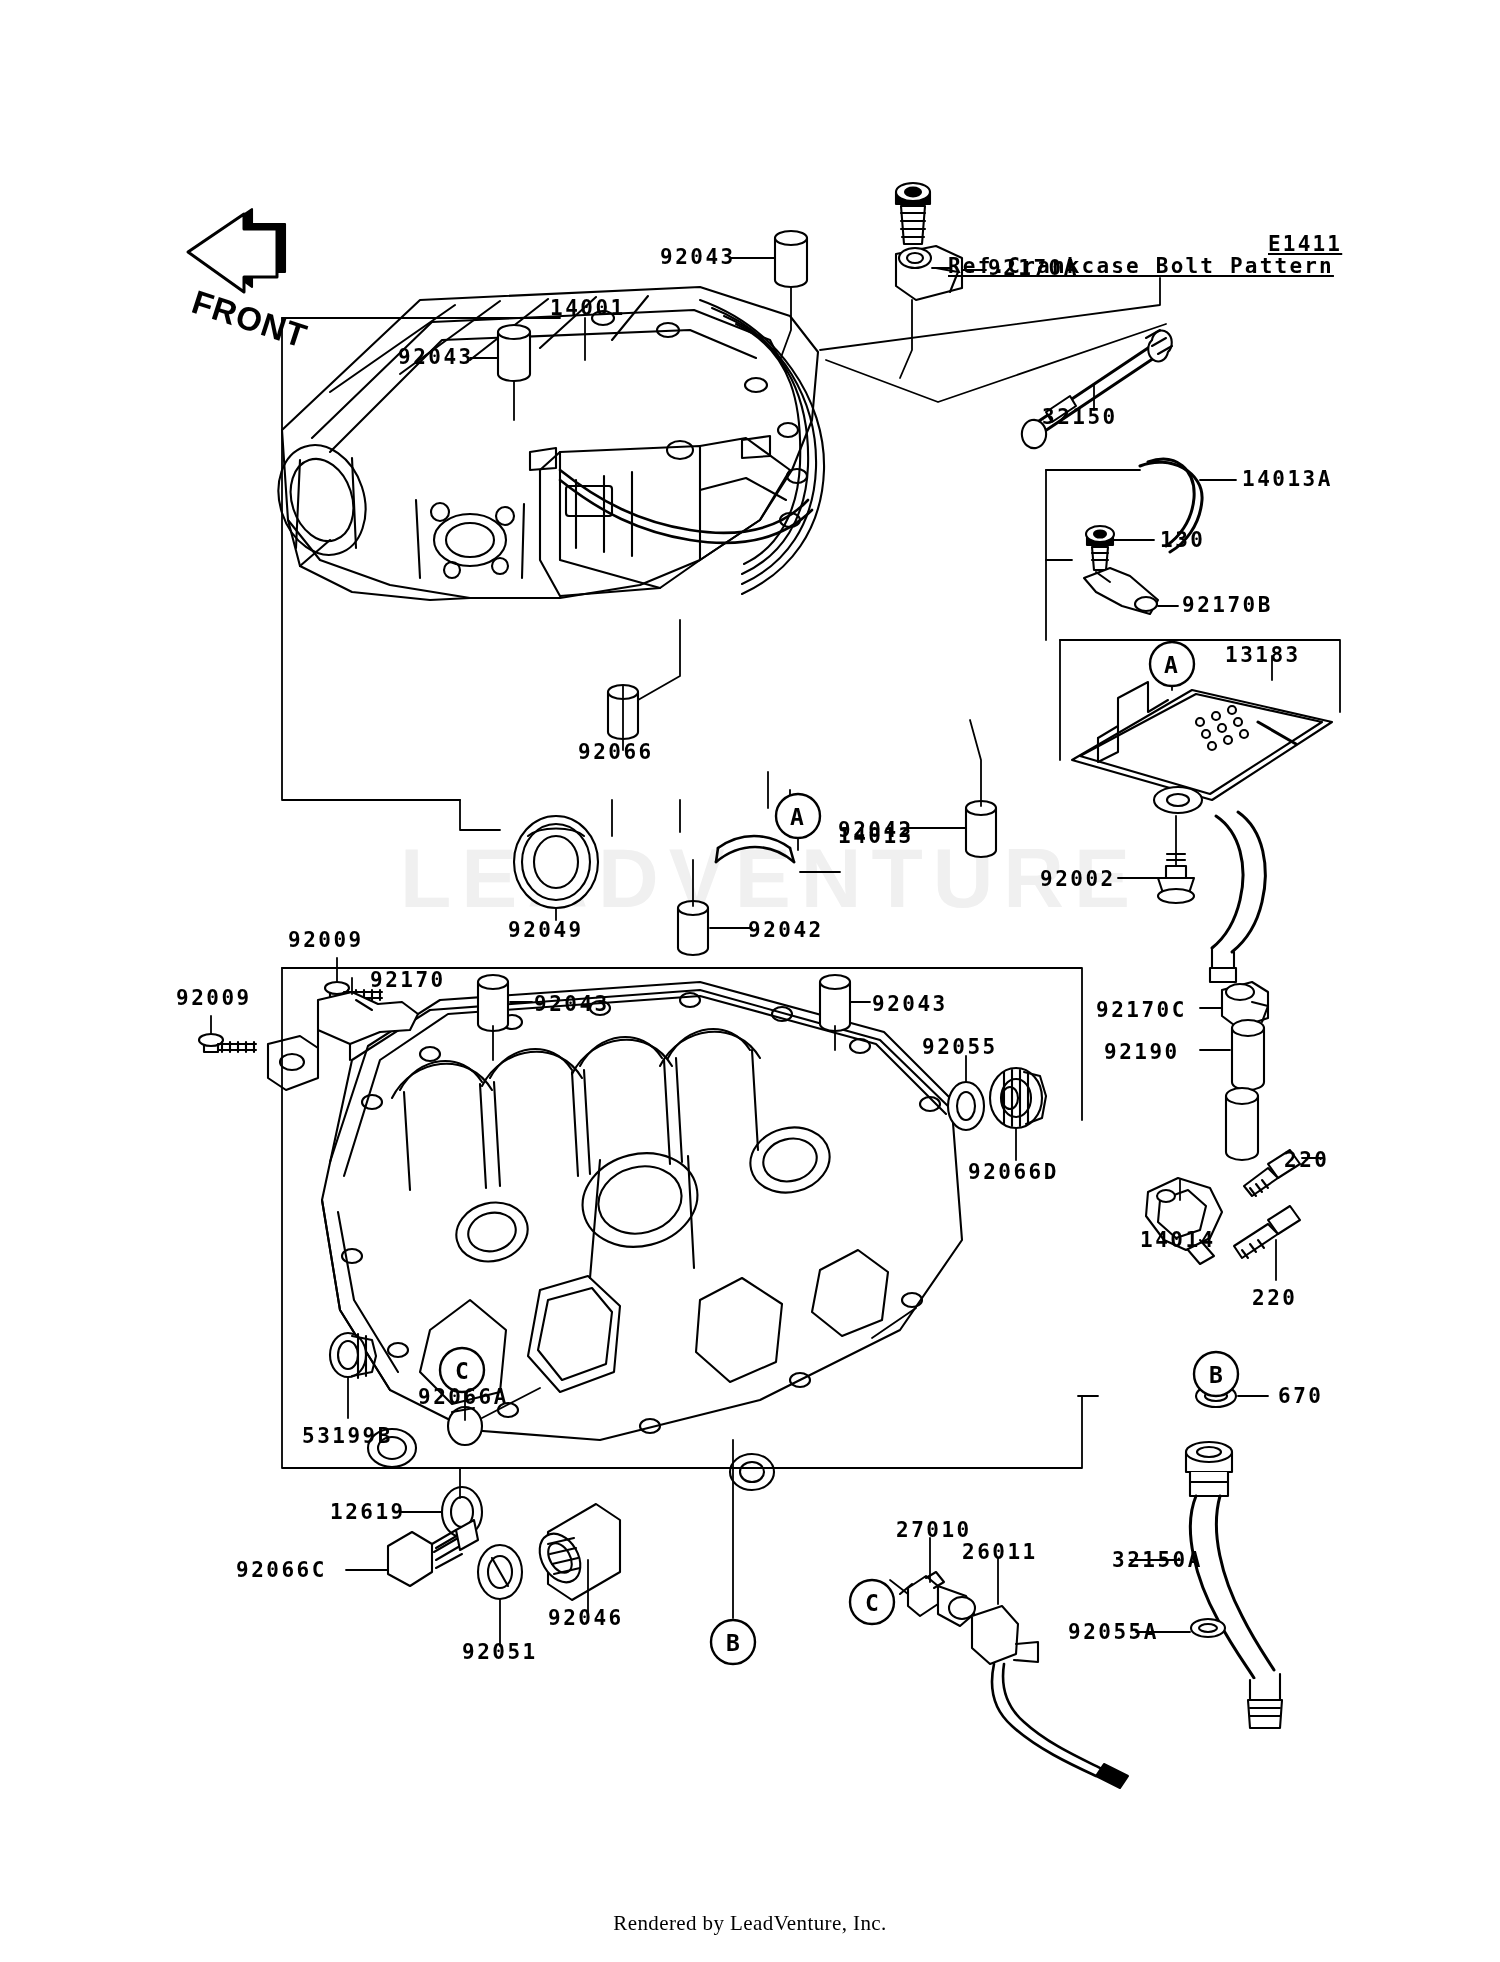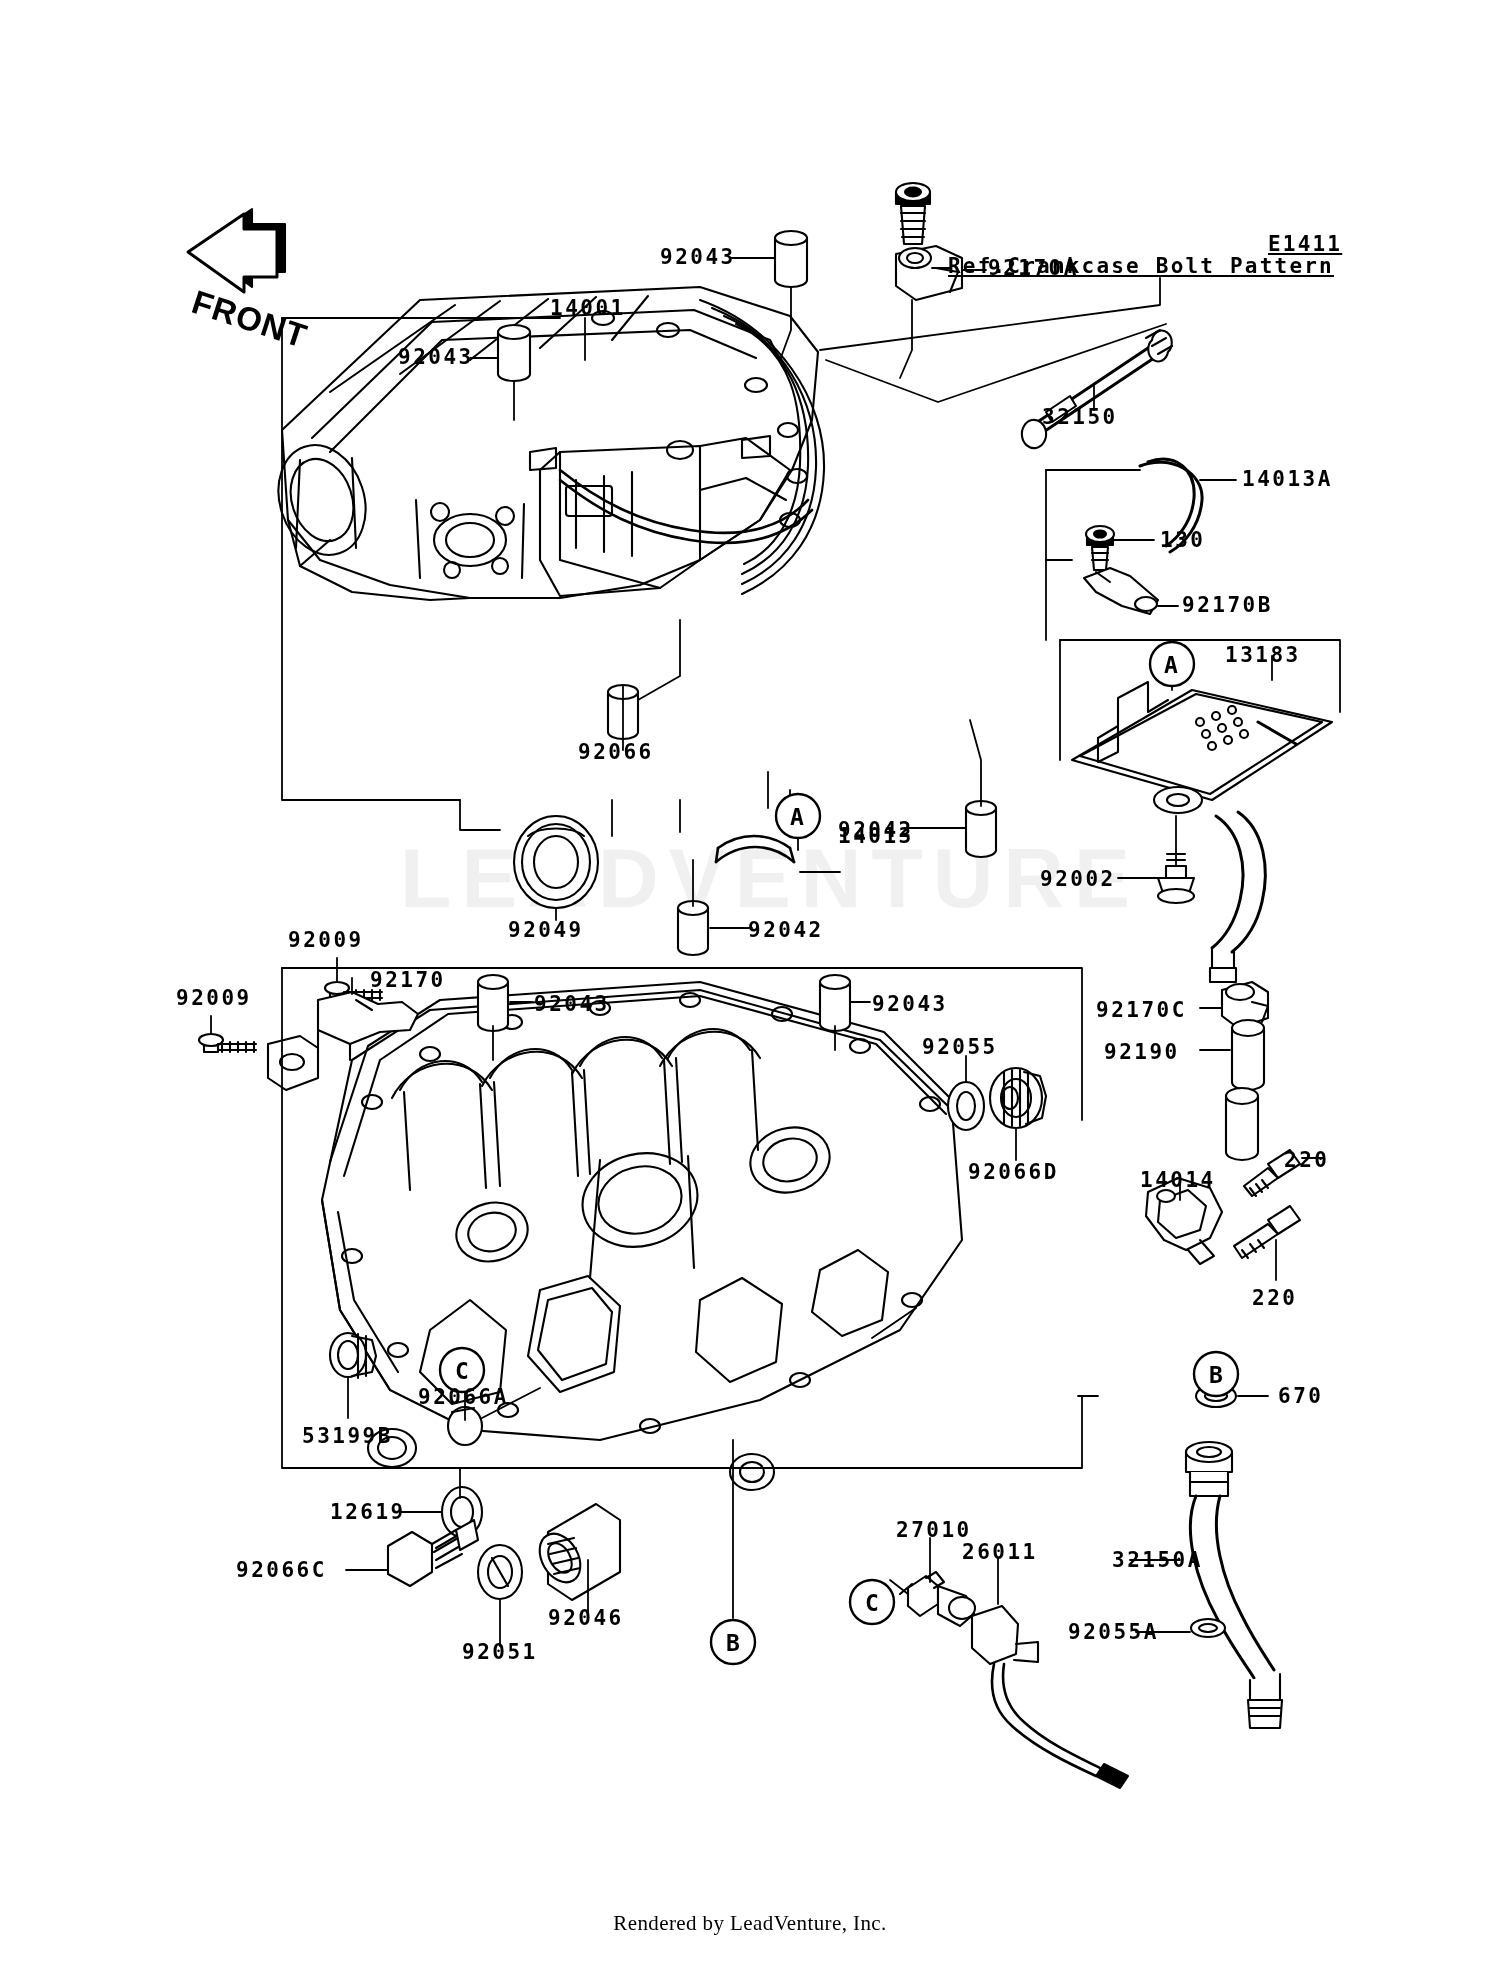--- a/index.html
+++ b/index.html
@@ -580,21 +580,21 @@
   <div class="lbl" style="left:288px;top:928px;">92009</div>
   <div class="lbl" style="left:176px;top:986px;">92009</div>
   <div class="lbl" style="left:370px;top:968px;">92170</div>
   <div class="lbl" style="left:534px;top:992px;">92043</div>
   <div class="lbl" style="left:872px;top:992px;">92043</div>
   <div class="lbl" style="left:922px;top:1035px;">92055</div>
   <div class="lbl" style="left:968px;top:1160px;">92066D</div>
   <div class="lbl" style="left:1096px;top:998px;text-align:right;">92170C</div>
   <div class="lbl" style="left:1104px;top:1040px;">92190</div>
   <div class="lbl" style="left:1284px;top:1148px;">220</div>
-  <div class="lbl" style="left:1140px;top:1168px;">14014</div>
+  <div class="lbl" style="left:1140px;top:1228px;">14014</div>
   <div class="lbl" style="left:1252px;top:1286px;">220</div>
   <div class="lbl" style="left:1278px;top:1384px;text-align:center;">670</div>
   <div class="lbl" style="left:418px;top:1385px;">92066A</div>
   <div class="lbl" style="left:302px;top:1424px;">53199B</div>
   <div class="lbl" style="left:330px;top:1500px;">12619</div>
   <div class="lbl" style="left:236px;top:1558px;">92066C</div>
   <div class="lbl" style="left:462px;top:1640px;">92051</div>
   <div class="lbl" style="left:548px;top:1606px;">92046</div>
   <div class="lbl" style="left:896px;top:1518px;">27010</div>
   <div class="lbl" style="left:962px;top:1540px;">26011</div>

